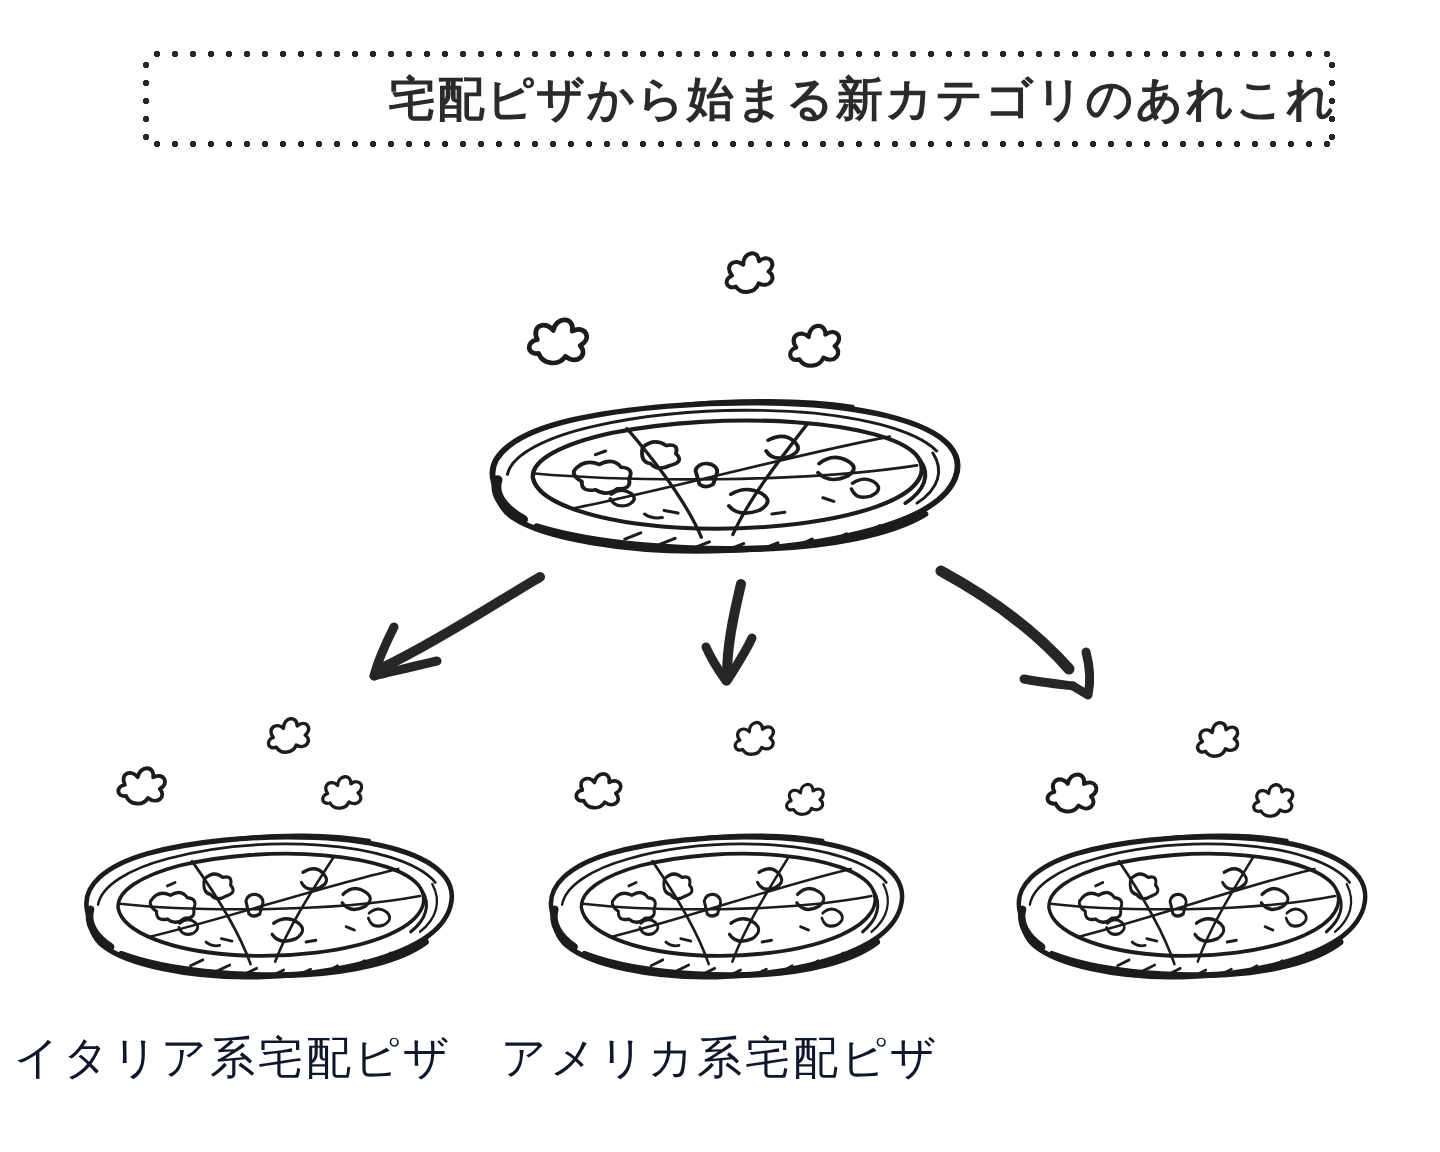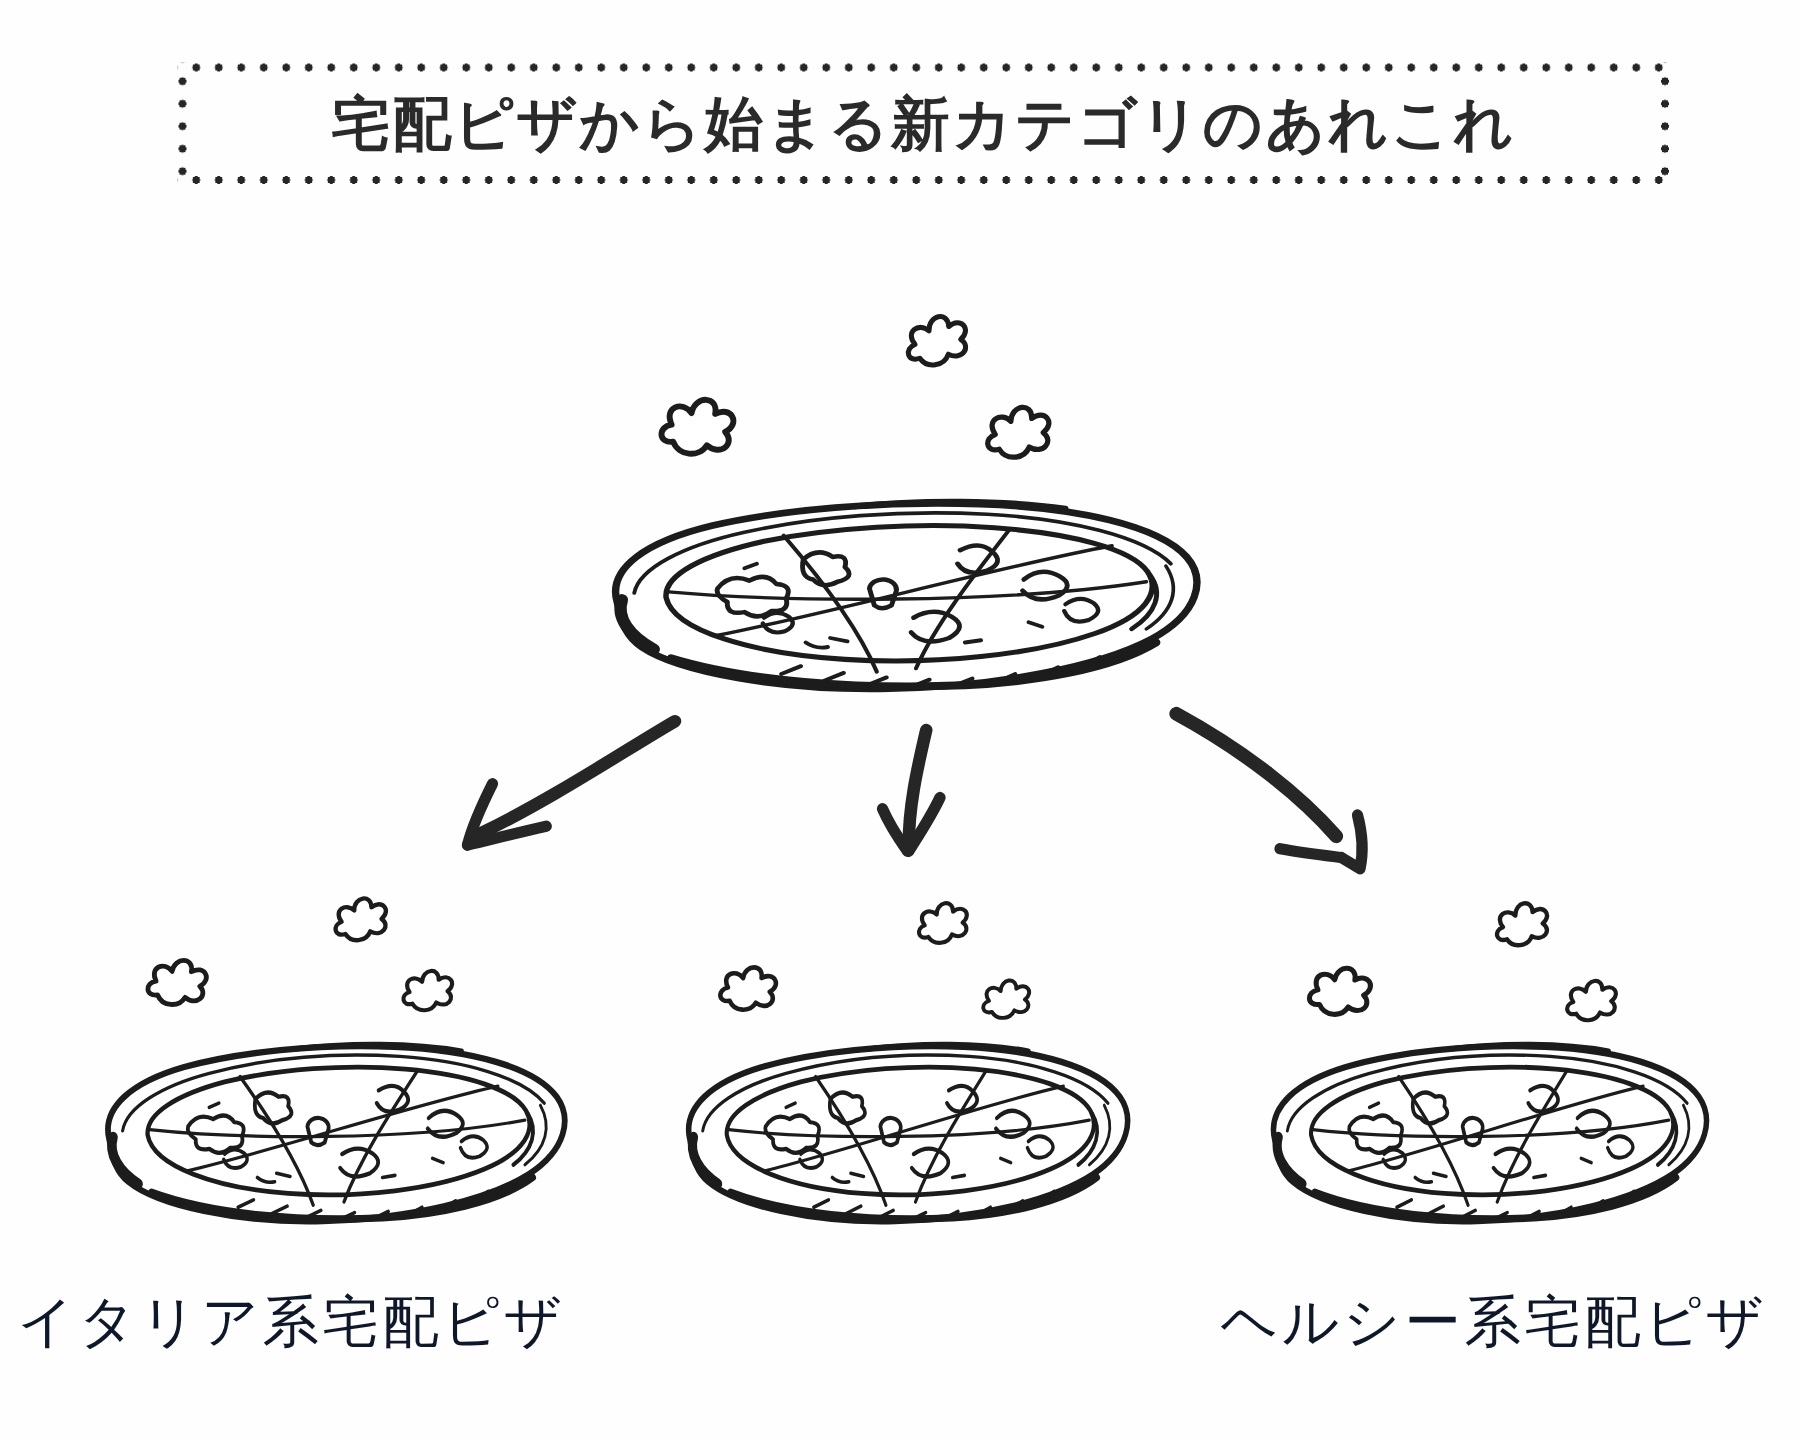--- a/index.html
+++ b/index.html
@@ -3,21 +3,21 @@
 <meta charset="utf-8">
 <style>
   html,body{margin:0;padding:0;background:#ffffff;}
   #page{
     position:relative;width:1440px;height:1152px;background:#fefefe;overflow:hidden;
     font-family:"DejaVu Sans","Liberation Sans",sans-serif;color:#1f1f1f;
   }
   
   .title-box{
     position:absolute;left:142px;top:50px;width:1194px;height:98px;
-    display:flex;align-items:center;justify-content:center;
+    display:flex;align-items:center;justify-content:flex-end;
     background:
       radial-gradient(circle 3.2px, #262626 97%, transparent 100%) left 6px top 0/18px 8px repeat-x,
       radial-gradient(circle 3.2px, #262626 97%, transparent 100%) left 6px bottom 0/18px 8px repeat-x,
       radial-gradient(circle 3.2px, #262626 97%, transparent 100%) left 0 top 6px/8px 18px repeat-y,
       radial-gradient(circle 3.2px, #262626 97%, transparent 100%) right 0 top 6px/8px 18px repeat-y;
   }
   .title-text{
     font-size:47px;font-weight:800;letter-spacing:2px;color:#2a2a2a;
     white-space:nowrap;
   }
@@ -117,17 +117,17 @@
       <use href="#pizza" transform="translate(1008,823) scale(0.73,0.85)"></use>
       <use href="#bfly" transform="translate(1192,718) rotate(-7 24 20)"></use>
       <use href="#bfly" transform="translate(1043,768) scale(1.15) rotate(5 24 20)"></use>
       <use href="#bfly" transform="translate(1249,780) scale(0.95) rotate(-3 24 20)"></use>
     </g>
   </svg>
 
   <div class="cat-label l0">
     <span>イタリア系宅配ピザ</span>
   </div>
-  <div class="cat-label l2">
-    <span>ヘルシー系宅配ピザ</span>
+  <div class="cat-label l1">
+    <span>アメリカ系宅配ピザ</span>
   </div>
 
 </div>
 
 </body></html>

